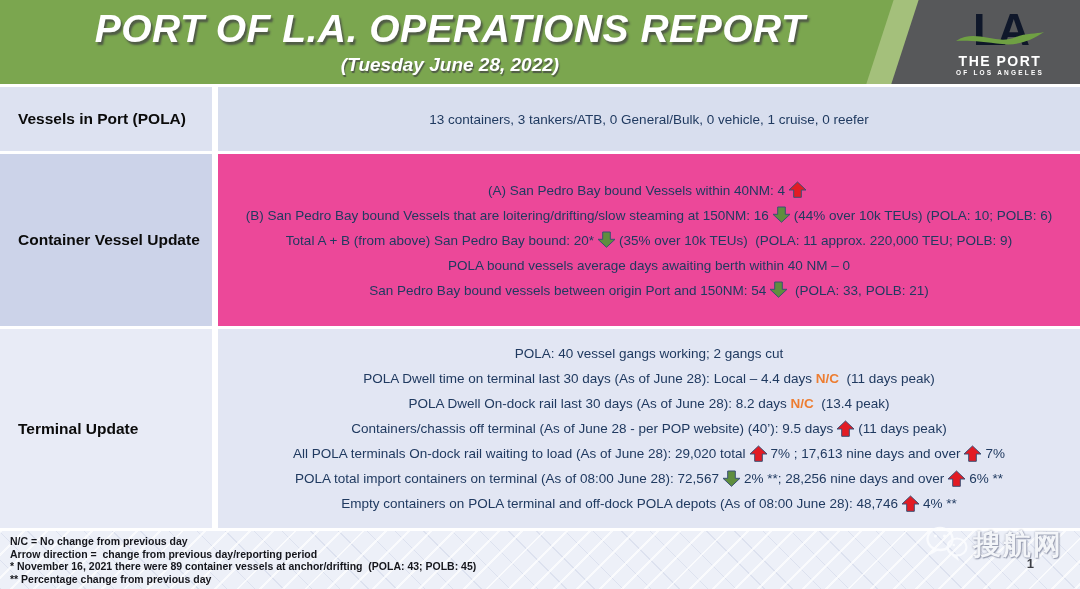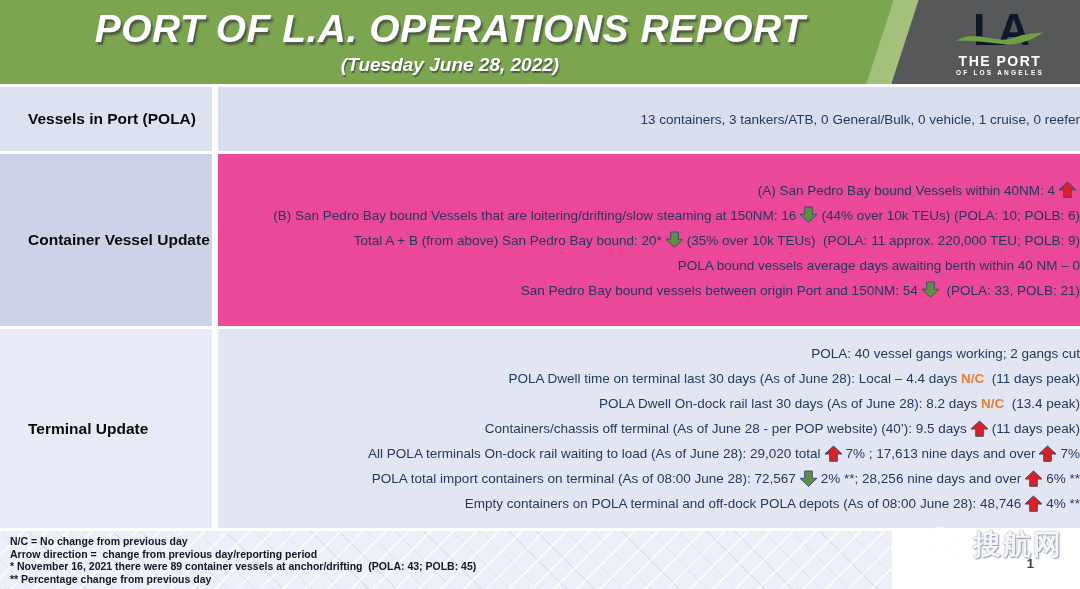--- a/index.html
+++ b/index.html
@@ -24,36 +24,36 @@
   .logo{position:absolute;left:940px;top:6px;width:120px;text-align:center;color:#fff;}
   .logo-la{position:relative;height:48px;}
   .logo-la .la-text{font-size:45px;font-weight:900;letter-spacing:-3px;line-height:48px;color:#0f172a;}
   .logo-la svg{position:absolute;left:14px;top:24px;}
   .logo-line1{font-size:14px;font-weight:bold;letter-spacing:1.5px;line-height:15px;}
   .logo-line2{font-size:6.5px;font-weight:bold;letter-spacing:2.2px;line-height:8px;}
   
   .row{position:absolute;left:0;width:1080px;}
   .row-label{
     position:absolute;left:0;top:0;width:212px;height:100%;
-    display:flex;align-items:center;box-sizing:border-box;padding-left:28px;
+    display:flex;align-items:center;box-sizing:border-box;padding-left:18px;
     font-size:15.5px;font-weight:bold;color:#0b0b0b;
   }
   .row-content{
     position:absolute;left:218px;top:0;right:0;height:100%;
-    display:flex;flex-direction:column;justify-content:center;align-items:flex-end;
+    display:flex;flex-direction:column;justify-content:center;align-items:center;
   }
   .line{
     display:flex;align-items:center;justify-content:center;white-space:pre-wrap;
     font-size:13.5px;line-height:25px;color:#203a60;
   }
   .line .nc{color:#ed7d31;font-weight:bold;}
   .line svg{margin:0 3px;flex:0 0 auto;}
   
   .footer{
-    position:absolute;left:0;top:531px;width:892px;height:58px;
+    position:absolute;left:0;top:531px;width:1080px;height:58px;
     background:#edf0f8;
     background-image:
       repeating-linear-gradient(135deg, rgba(255,255,255,.7) 0 2px, rgba(255,255,255,0) 2px 16px),
       repeating-linear-gradient(45deg, rgba(201,208,228,.45) 0 1px, rgba(255,255,255,0) 1px 20px);
   }
   .footnotes{position:absolute;left:10px;top:4px;}
   .footnote{font-size:10.5px;font-weight:bold;color:#15161c;line-height:12.5px;white-space:pre-wrap;}
   .watermark{position:absolute;left:925px;top:525px;display:flex;align-items:center;}
   .watermark-text{
     font-size:28px;font-weight:bold;color:rgba(252,253,255,.92);letter-spacing:2px;

